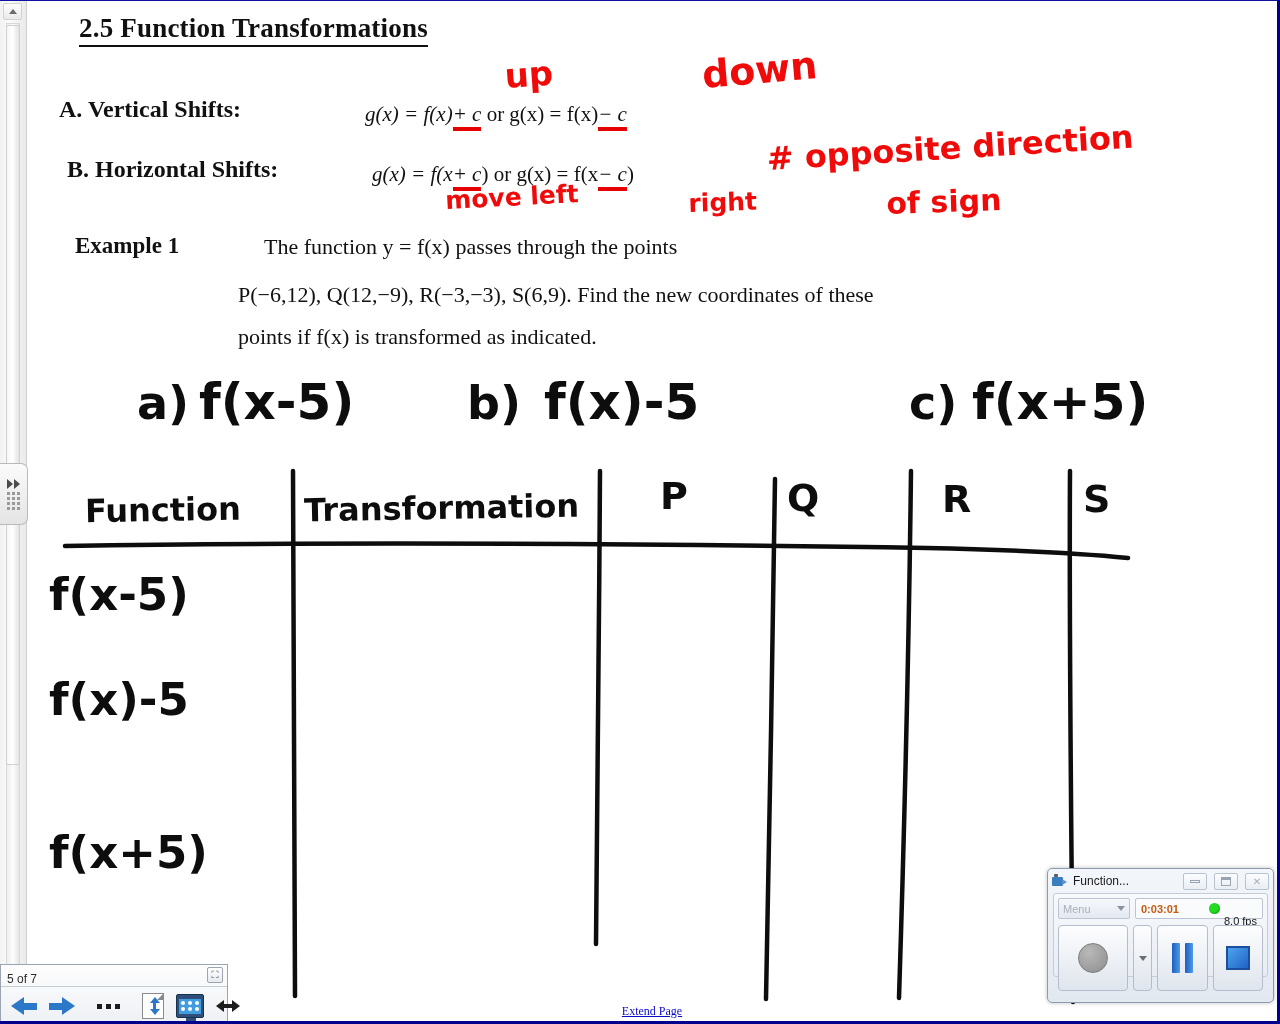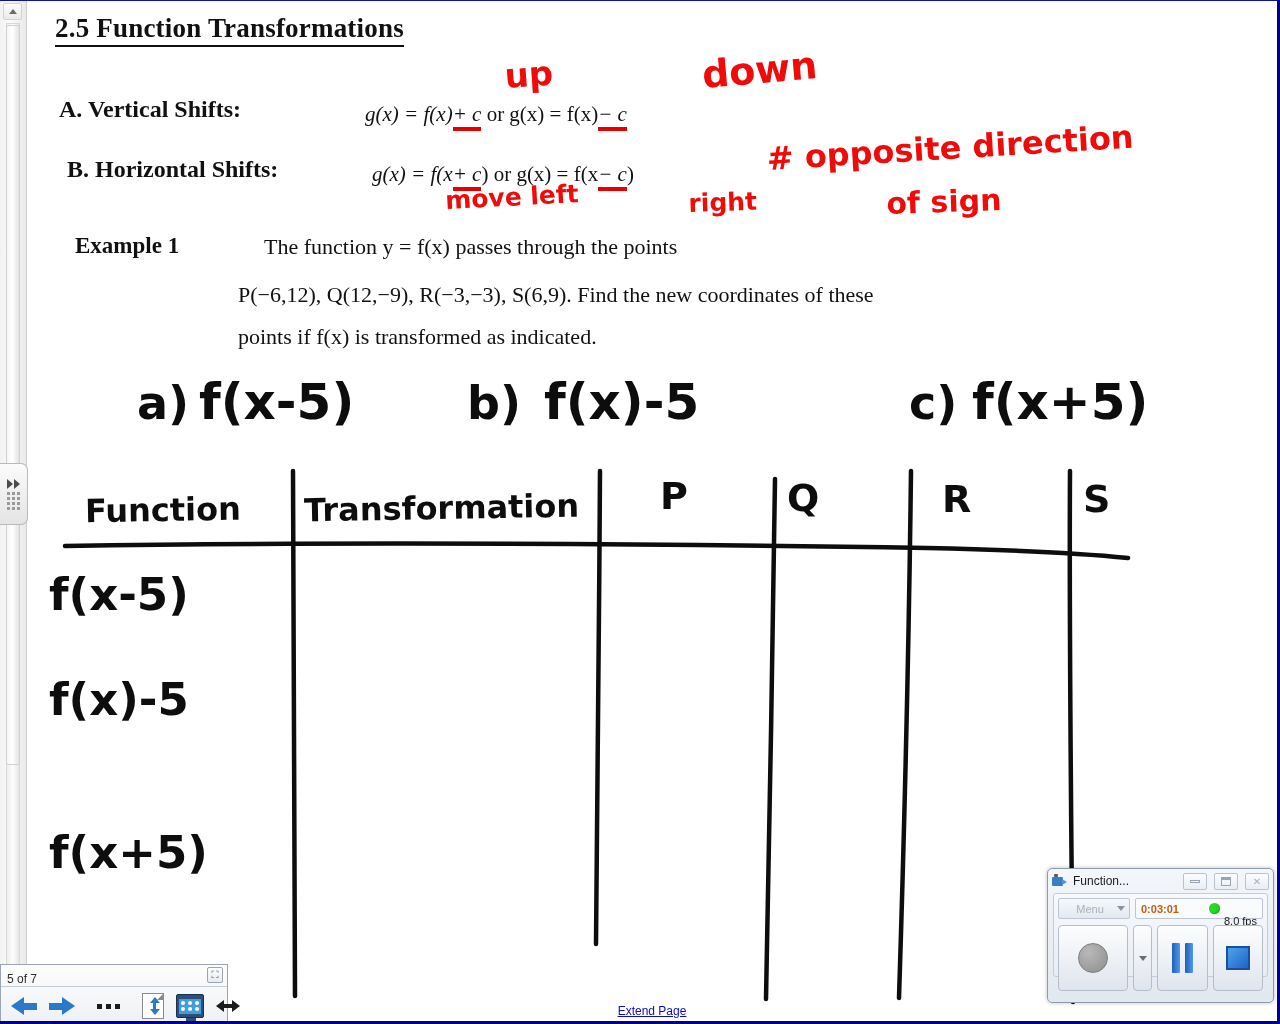--- a/index.html
+++ b/index.html
@@ -78,21 +78,21 @@
     display: grid;
     grid-template-columns: repeat(3, 3px);
     grid-auto-rows: 3px; gap: 2px;
   }
   #panel-expander .grip span { background: #9a9a9a; display:block; width:3px; height:3px; }
 
   
   #doc { position: absolute; left: 27px; top: 0; width: 1250px; height: 1024px; }
 
   .title {
-    position: absolute; left: 28px; top: 12px;
+    position: absolute; left: 52px; top: 12px;
     font-family: "Liberation Serif", serif;
     font-weight: bold; font-size: 27px; color: #111;
     letter-spacing: .2px;
     border-bottom: 2px solid #111;
     padding-bottom: 1px;
   }
 
   .sec-label {
     position: absolute;
     font-family: "Liberation Serif", serif;
@@ -136,21 +136,21 @@
     white-space: nowrap;
   }
 
   
   #table-svg { position: absolute; left: 0; top: 0; width: 1250px; height: 1024px; pointer-events: none; }
 
   
   #extend-page {
     position: absolute; left: 0; top: 1003px;
     width: 1250px; text-align: center;
-    font-family: Liberation Sans, sans-serif;
+    font-family: Liberation Serif, serif;
     font-size: 12px; color: #0b0bc8;
     text-decoration: underline;
   }
 
   
   #page-nav {
     position: absolute; left: 0px; top: 963px;
     width: 228px; height: 61px;
     background: linear-gradient(to bottom,#fdfdfd,#eef1f5);
     border: 1px solid #9aa5b1;
@@ -269,21 +269,20 @@
     font-size: 10px; color: #a7aeb8;
   }
   .win-btn .min { width: 10px; height: 3px; border: 1px solid #9aa4b0; }
   .win-btn .max { width: 10px; height: 9px; border: 1px solid #9aa4b0; border-top-width:3px; }
 
   #rec-body {
     margin: 0 5px; height: 84px;
     border: 1px solid #c3ccd8; border-radius: 3px;
     background: linear-gradient(to bottom,#f7f9fc,#e8edf4);
     padding: 4px;
-    text-align: center;
   }
   #rec-row1 { display: flex; gap: 5px; height: 22px; }
   #menu-dd {
     width: 72px; height: 21px;
     border: 1px solid #bcc5d1; border-radius: 2px;
     background: linear-gradient(to bottom,#f6f8fb,#e3e9f1);
     display: flex; align-items: center; padding: 0 4px;
     font-family: "Liberation Sans", sans-serif;
     font-size: 11px; color: #a9b0ba;
   }

